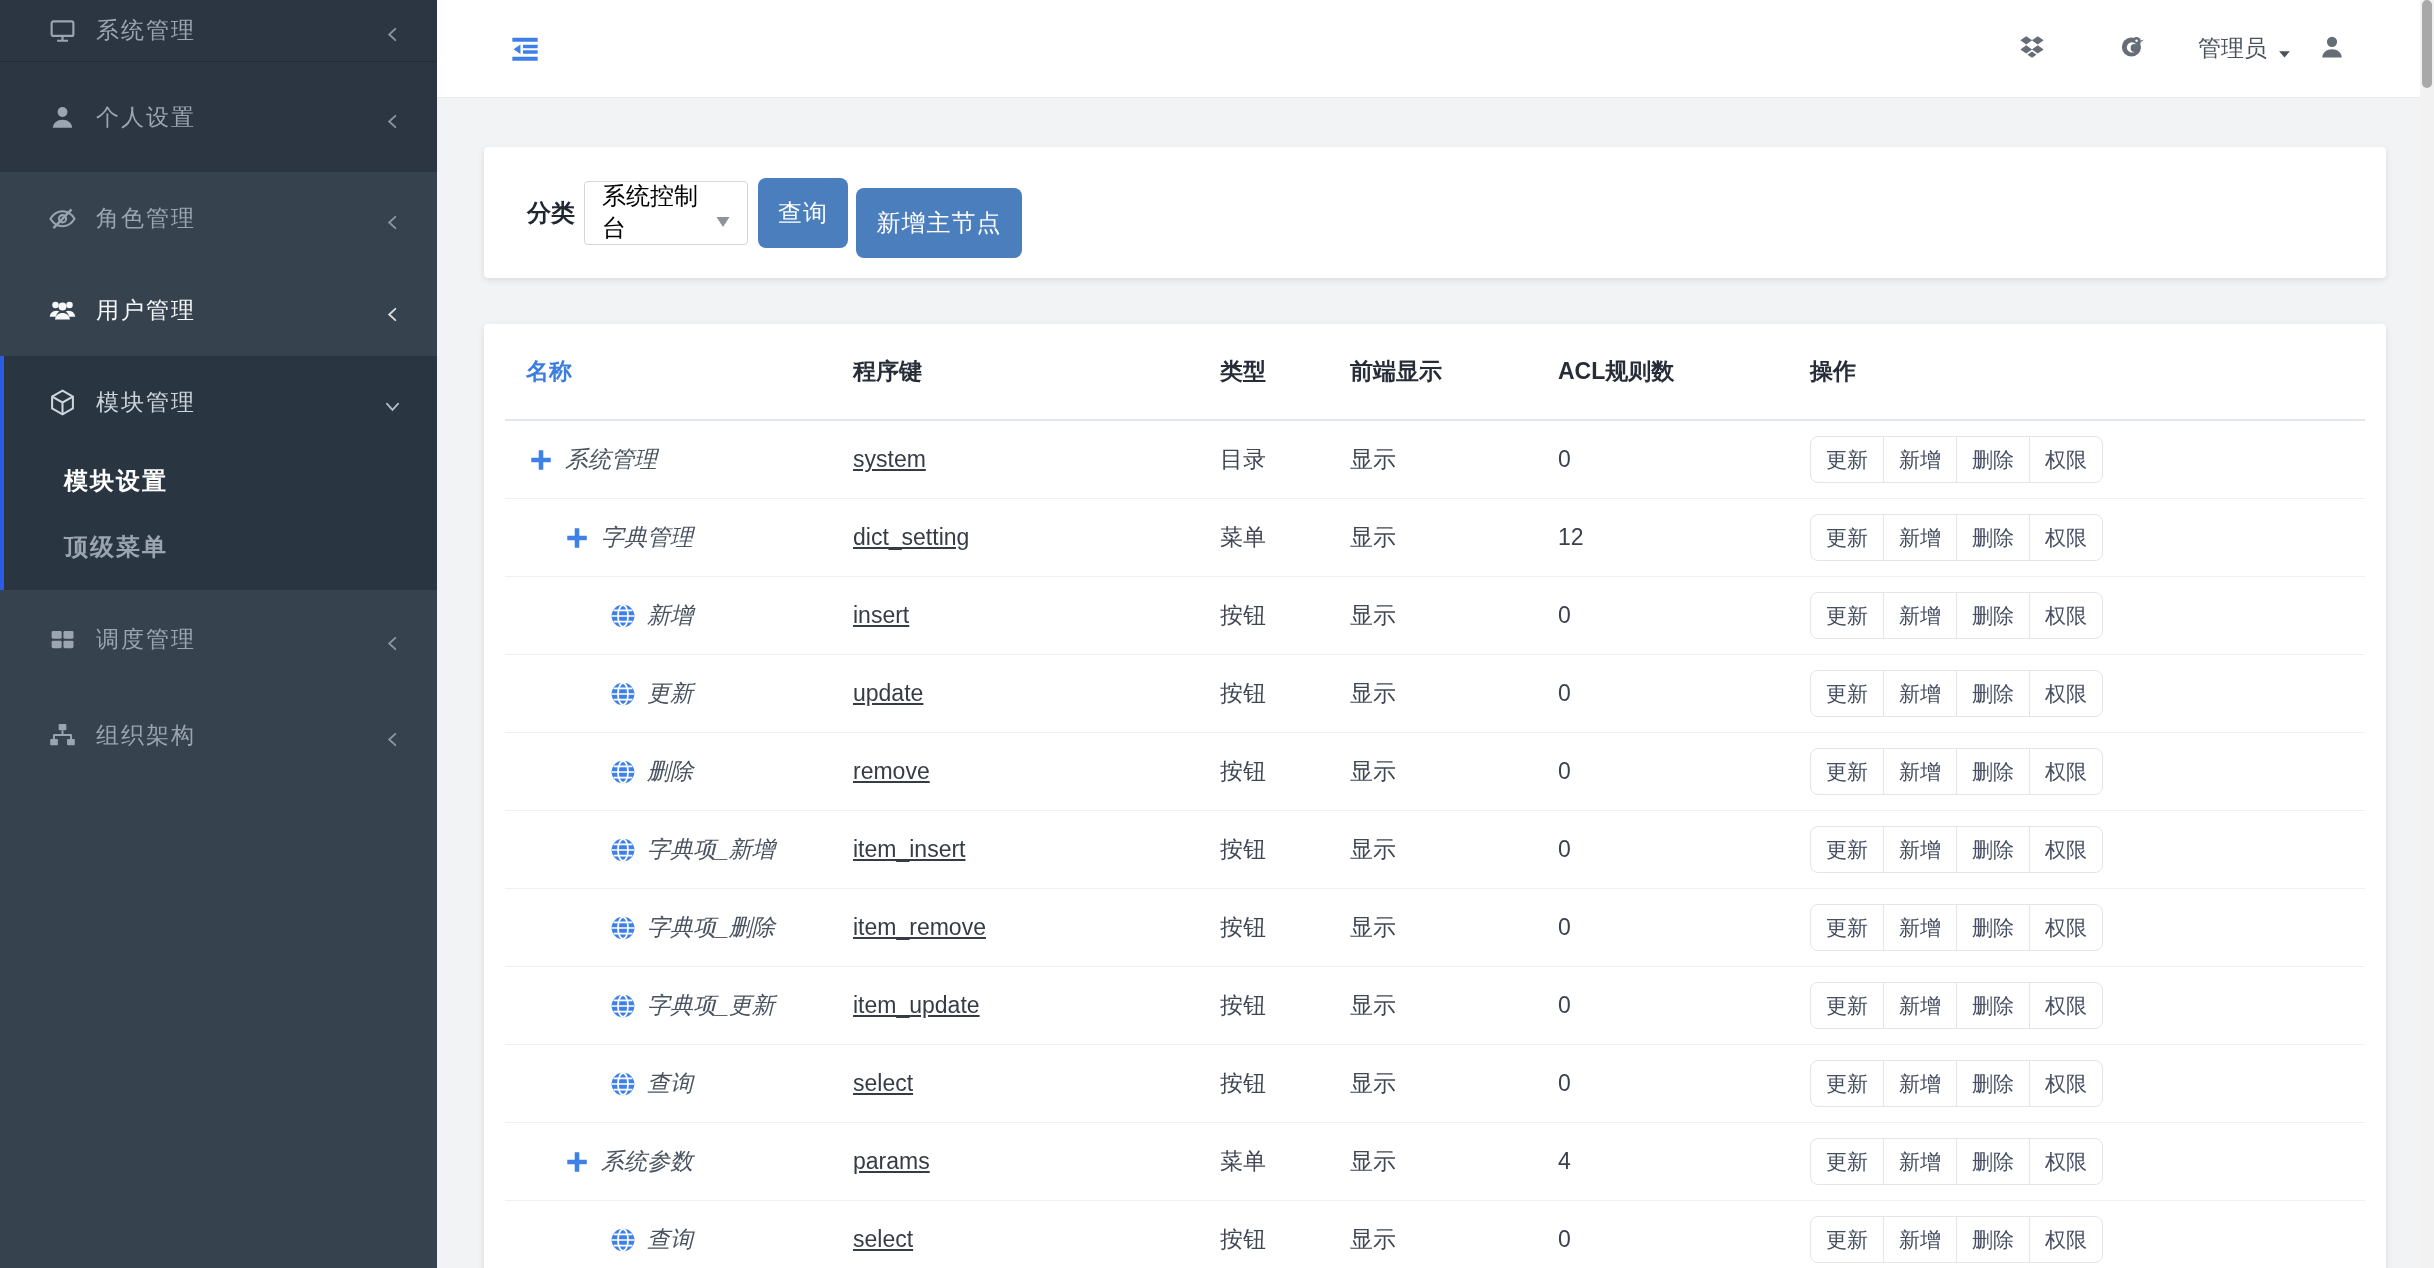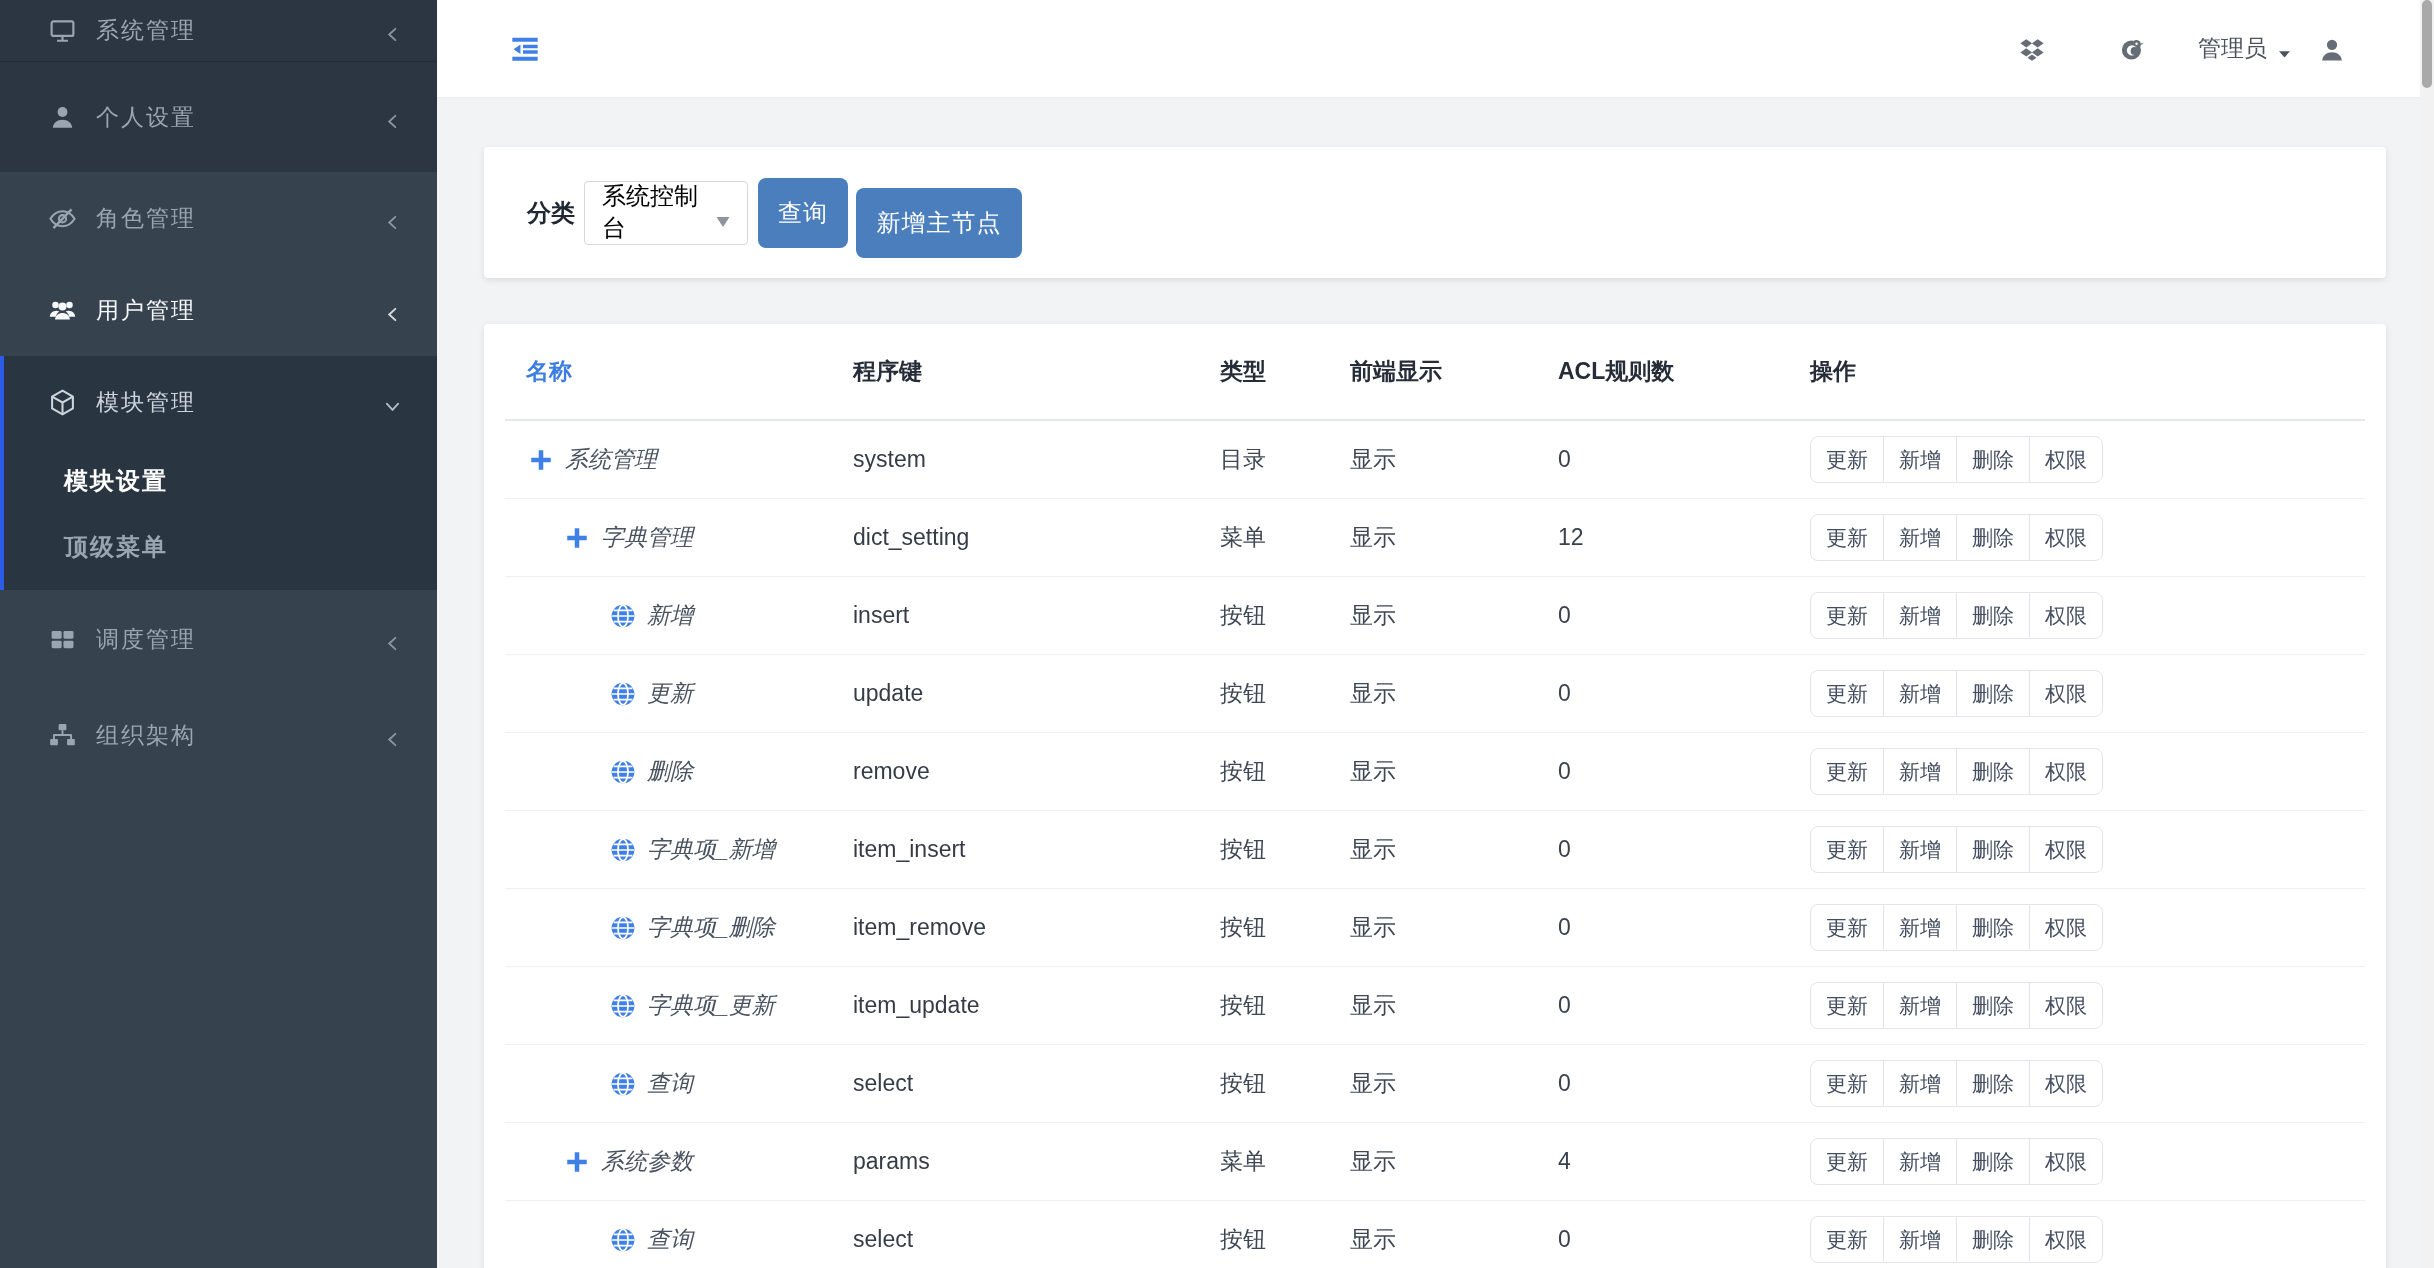--- a/index.html
+++ b/index.html
@@ -20,21 +20,21 @@
   .emph { color:#f5f7f9; }
   .active-group { background:#2a3542; border-left:4px solid #2c5ce5; }
   .active-group .side-item { background:transparent; padding-left:44px; color:#ccd4dc; }
   .sub-item { height:66px; display:flex; align-items:center; padding-left:60px; font-size:24px; color:#9aa5b1; letter-spacing:2px; cursor:pointer;font-weight:bold; }
   .sub-item.sub-active { color:#ffffff; }
 
   
   .topbar { position:absolute; left:437px; top:0; width:1997px; height:98px; background:#ffffff; border-bottom:1px solid #ececec; display:flex; align-items:center; padding:0 88px 0 70px; z-index:4; }
   .hamburger { width:36px; height:32px; border:none; background:transparent; color:#3f80e8; cursor:pointer; }
   .hamburger svg { width:36px; height:32px; }
-  .topbar-right { margin-left:auto; display:flex; align-items:flex-end; }
+  .topbar-right { margin-left:auto; display:flex; align-items:flex-start; }
   .tb-icon { width:28px; height:28px; color:#666d76; cursor:pointer; }
   .tb-icon svg { width:100%; height:100%; }
   .gap-a { margin-left:72px; } .gap-b { margin-left:52px; } .gap-c { margin-left:26px; }
   .user-drop { display:flex; align-items:center; color:#4a525c; font-size:23px; cursor:pointer; }
   .user-drop .caret { width:15px; height:15px; margin-left:10px; color:#4a525c; }
 
   
   .card { position:absolute; background:#fff; border-radius:4px; box-shadow:0 2px 6px rgba(0,0,0,.10); }
   .filter-card { left:484px; top:147px; width:1902px; height:131px; display:flex; align-items:center; padding-left:43px; }
   .filter-label { font-size:24px; font-weight:bold; color:#1f2733; }
@@ -44,21 +44,21 @@
   .btn-query { margin-left:10px; width:90px; }
   .btn-add { margin-left:8px; width:166px;margin-top:20px; }
 
   .table-card { left:484px; top:324px; width:1902px; height:1000px; padding:0 21px; }
   .thead { display:grid; grid-template-columns:348px 367px 130px 208px 252px 1fr; height:97px; align-items:center; border-bottom:2px solid #e3e7ec; font-size:23px; font-weight:bold; color:#272d38; }
   .thead .th-name { color:#3c7de2; padding-left:21px; cursor:pointer; }
   .trow { display:grid; grid-template-columns:348px 367px 130px 208px 252px 1fr; height:78px; align-items:center; border-bottom:1px solid #edf0f4; font-size:23px; color:#3f4754; }
   .cell-name { display:flex; align-items:center; padding-left:21px; font-style:italic; color:#4a5360; white-space:nowrap; }
   .tree-icon { width:26px; height:26px; flex:0 0 26px; margin-right:11px; color:#3f80e8; }
   .tree-icon svg { width:100%; height:100%; display:block; }
-  .cell-key { color:#363c46; }
+  .cell-key { color:#363c46;text-decoration:underline; }
   .cell-num { color:#3a414d; }
   .btn-group { display:inline-flex; }
   .op-btn { background:#fff; border:1px solid #e2e5ea; color:#454e60; font-size:21px; height:47px; padding:0 15px; margin-left:-1px; cursor:pointer; font-family:inherit; }
   .op-btn:first-child { border-radius:8px 0 0 8px; margin-left:0; }
   .op-btn:last-child { border-radius:0 8px 8px 0; }
 
   
   .scrollbar { position:absolute; right:0; top:0; width:14px; height:1268px; background:#f2f2f2; z-index:9; }
   .scroll-thumb { position:absolute; left:2px; top:0; width:10px; height:88px; border-radius:5px; background:#a9a9a9; cursor:pointer; }
 </style>

